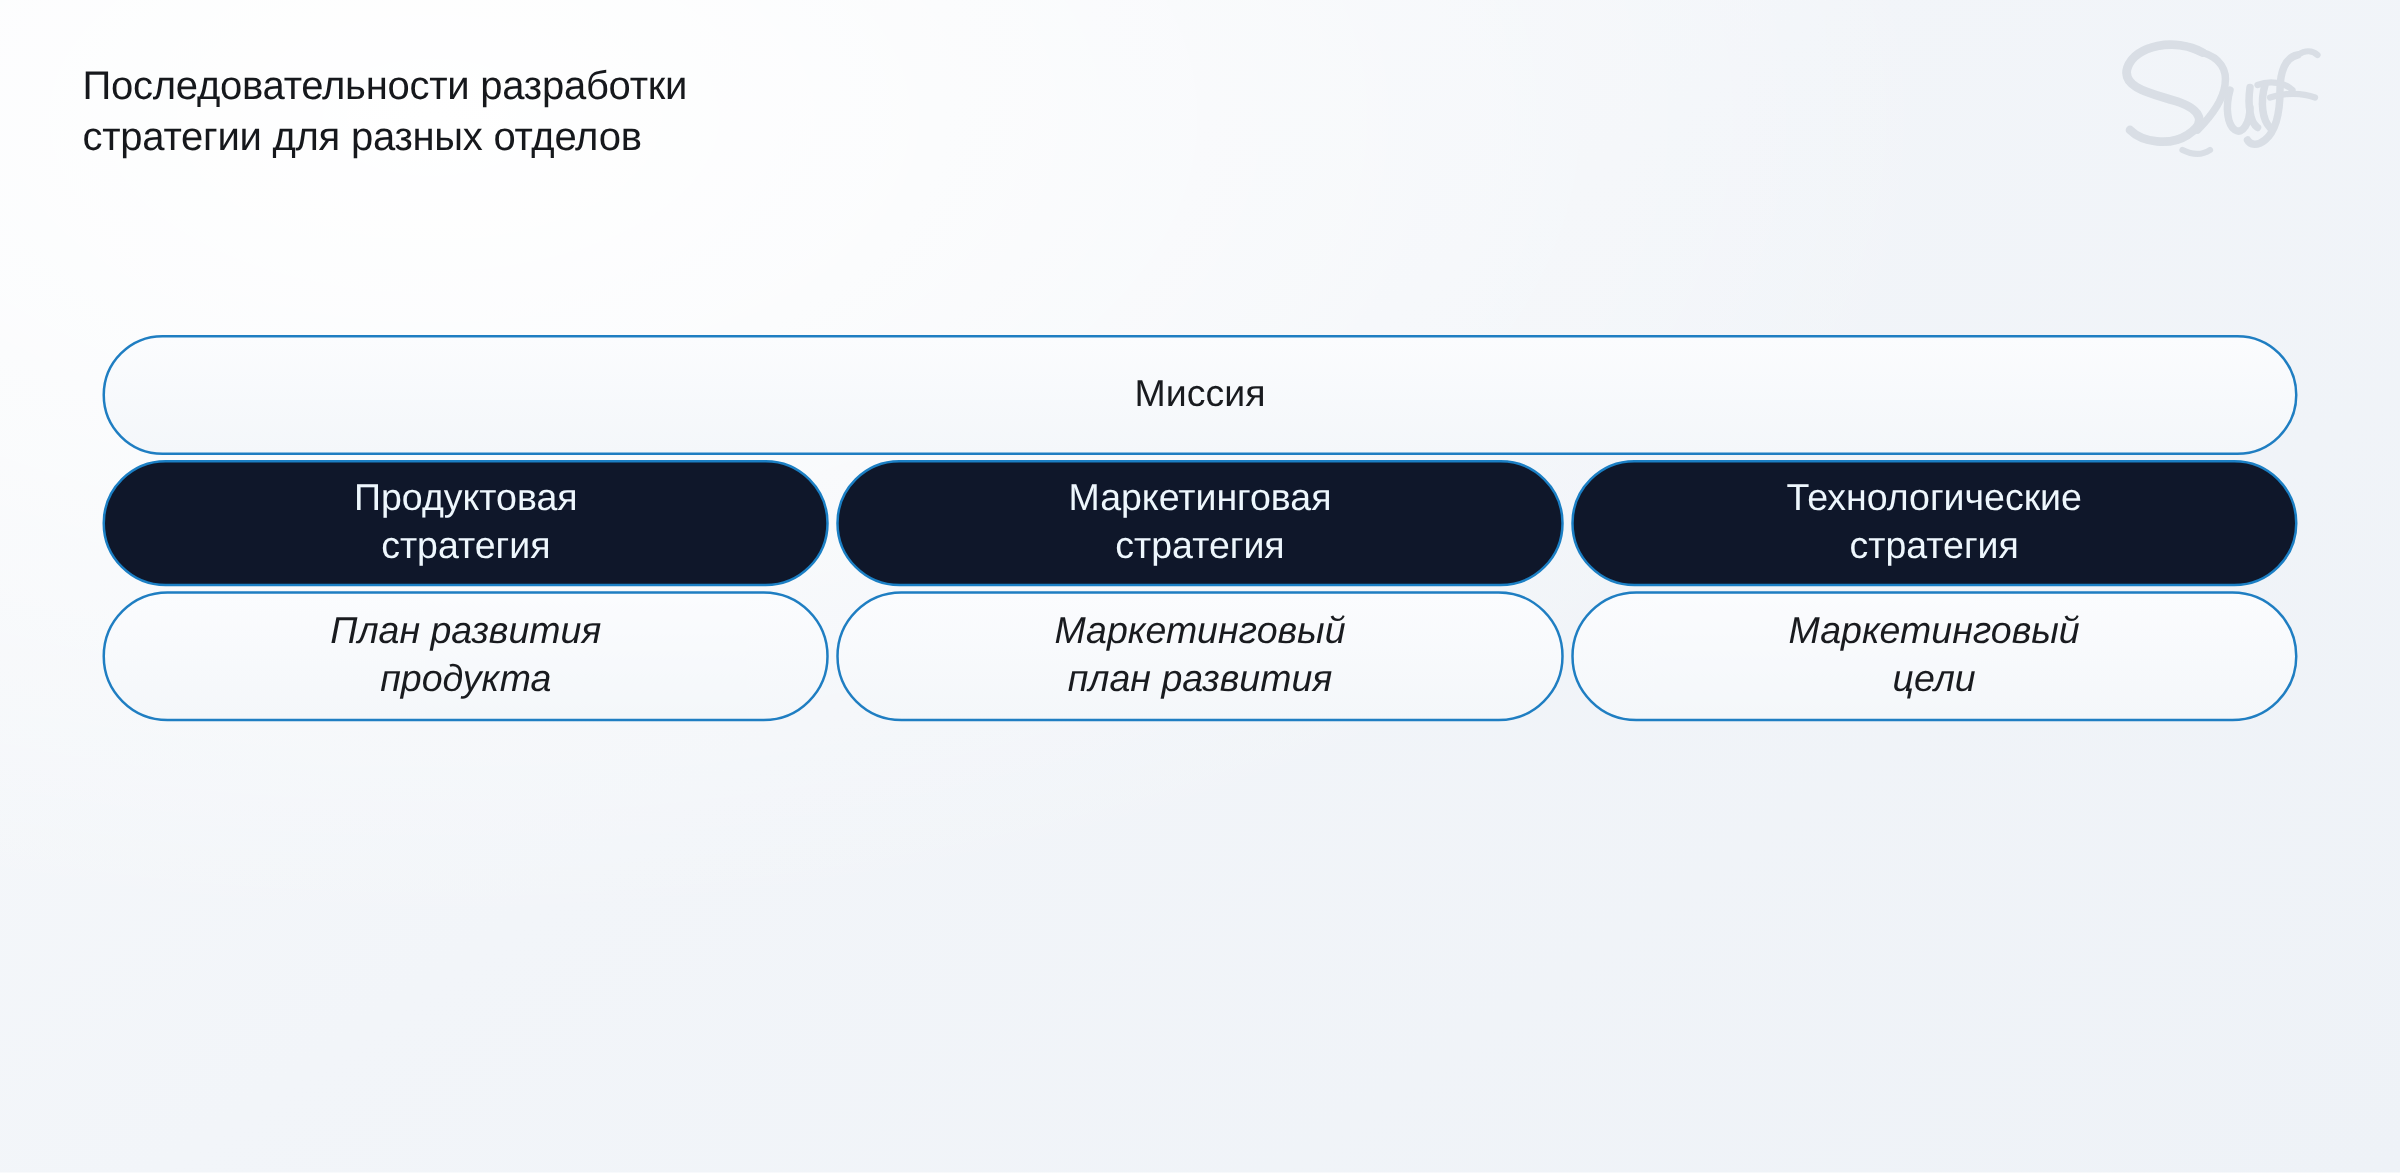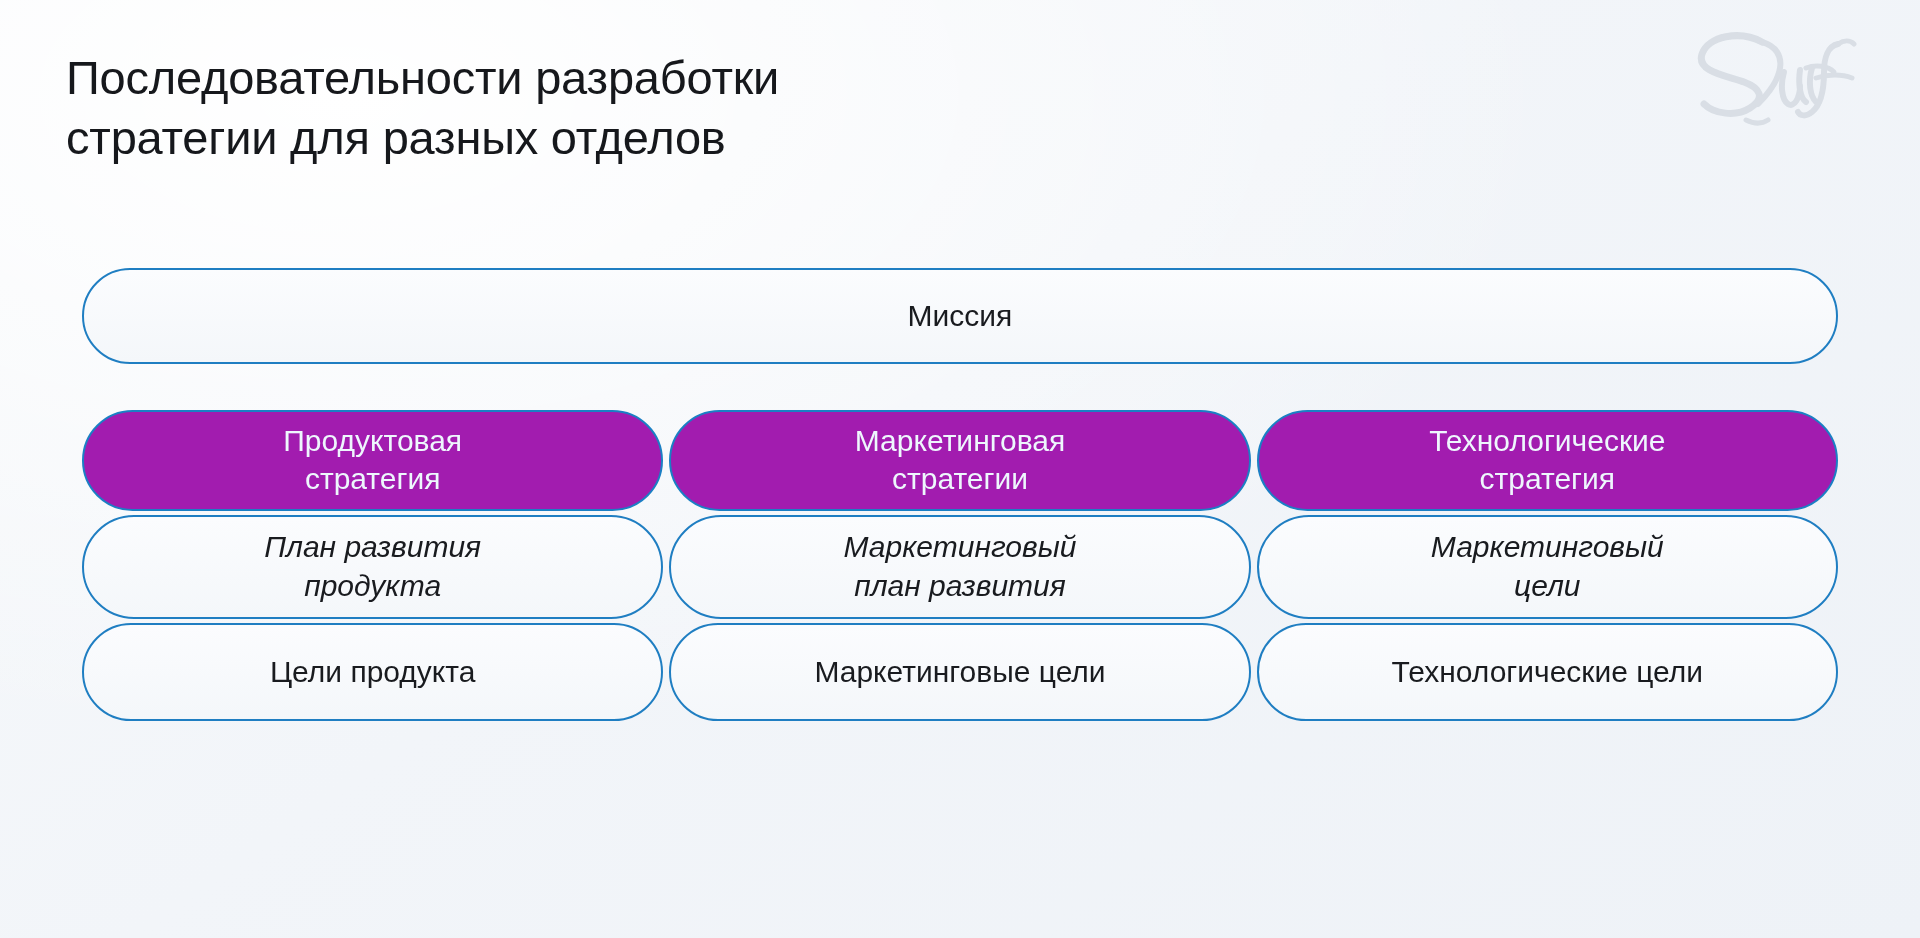--- a/index.html
+++ b/index.html
@@ -20,21 +20,21 @@
   }
 
   
   .slide-header {
     position:absolute;
     left:66px;
     top:48px;
     width:1300px;
   }
   .slide-title {
-    font-size:47px;
+    font-size:32px;
     line-height:1.28;
     font-weight:400;
     letter-spacing:-0.2px;
     color:#16181c;
     white-space:pre-line;
   }
 
   
   .brand-logo {
     position:absolute;
@@ -80,24 +80,23 @@
     padding:10px 26px;
     white-space:pre-line;
   }
 
   .row-mission .pill,
   .row-company .pill {
     min-height:96px;
   }
 
   .pill.filled {
-    background:#a21caf;
+    background:#0f172a;
     border-color:#1b7fc4;
     color:#eef7fd;
-    margin-top:42px;
   }
 
   .row-strategies .pill { min-height:100px; }
   .row-plans .pill      { min-height:104px;font-style:italic; }
   .row-goals .pill      { min-height:98px; }
 </style>
 </head>
 <body>
 
 <header class="slide-header">
@@ -126,33 +125,28 @@
 
   <div class="row row-mission">
     <div class="pill">Миссия</div>
   </div>
 
 
   <div class="row row-strategies">
     <div class="pill filled">Продуктовая
 стратегия</div>
     <div class="pill filled">Маркетинговая
-стратегии</div>
+стратегия</div>
     <div class="pill filled">Технологические
 стратегия</div>
   </div>
 
   <div class="row row-plans">
     <div class="pill">План развития
 продукта</div>
     <div class="pill">Маркетинговый
 план развития</div>
     <div class="pill">Маркетинговый
 цели</div>
   </div>
 
-  <div class="row row-goals">
-    <div class="pill">Цели продукта</div>
-    <div class="pill">Маркетинговые цели</div>
-    <div class="pill">Технологические цели</div>
-  </div>
 
 </main>
 
 </body></html>

